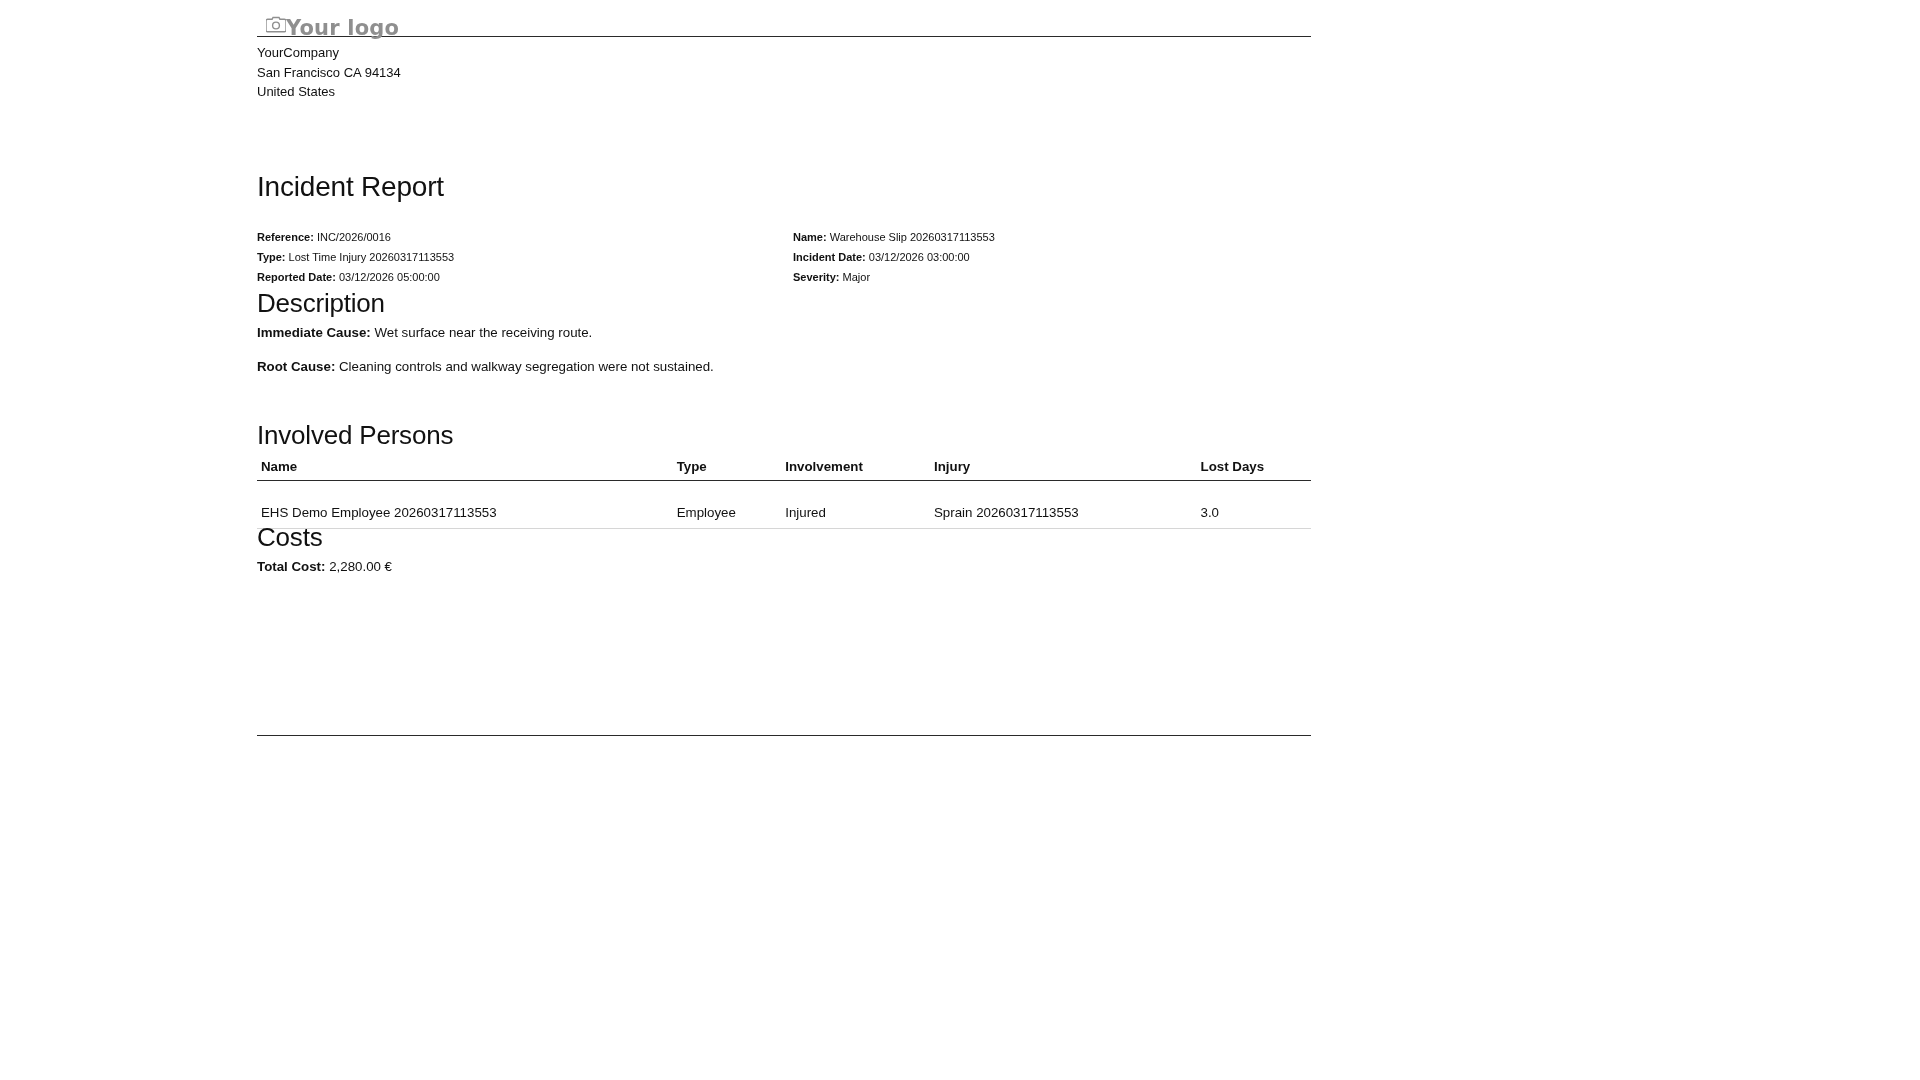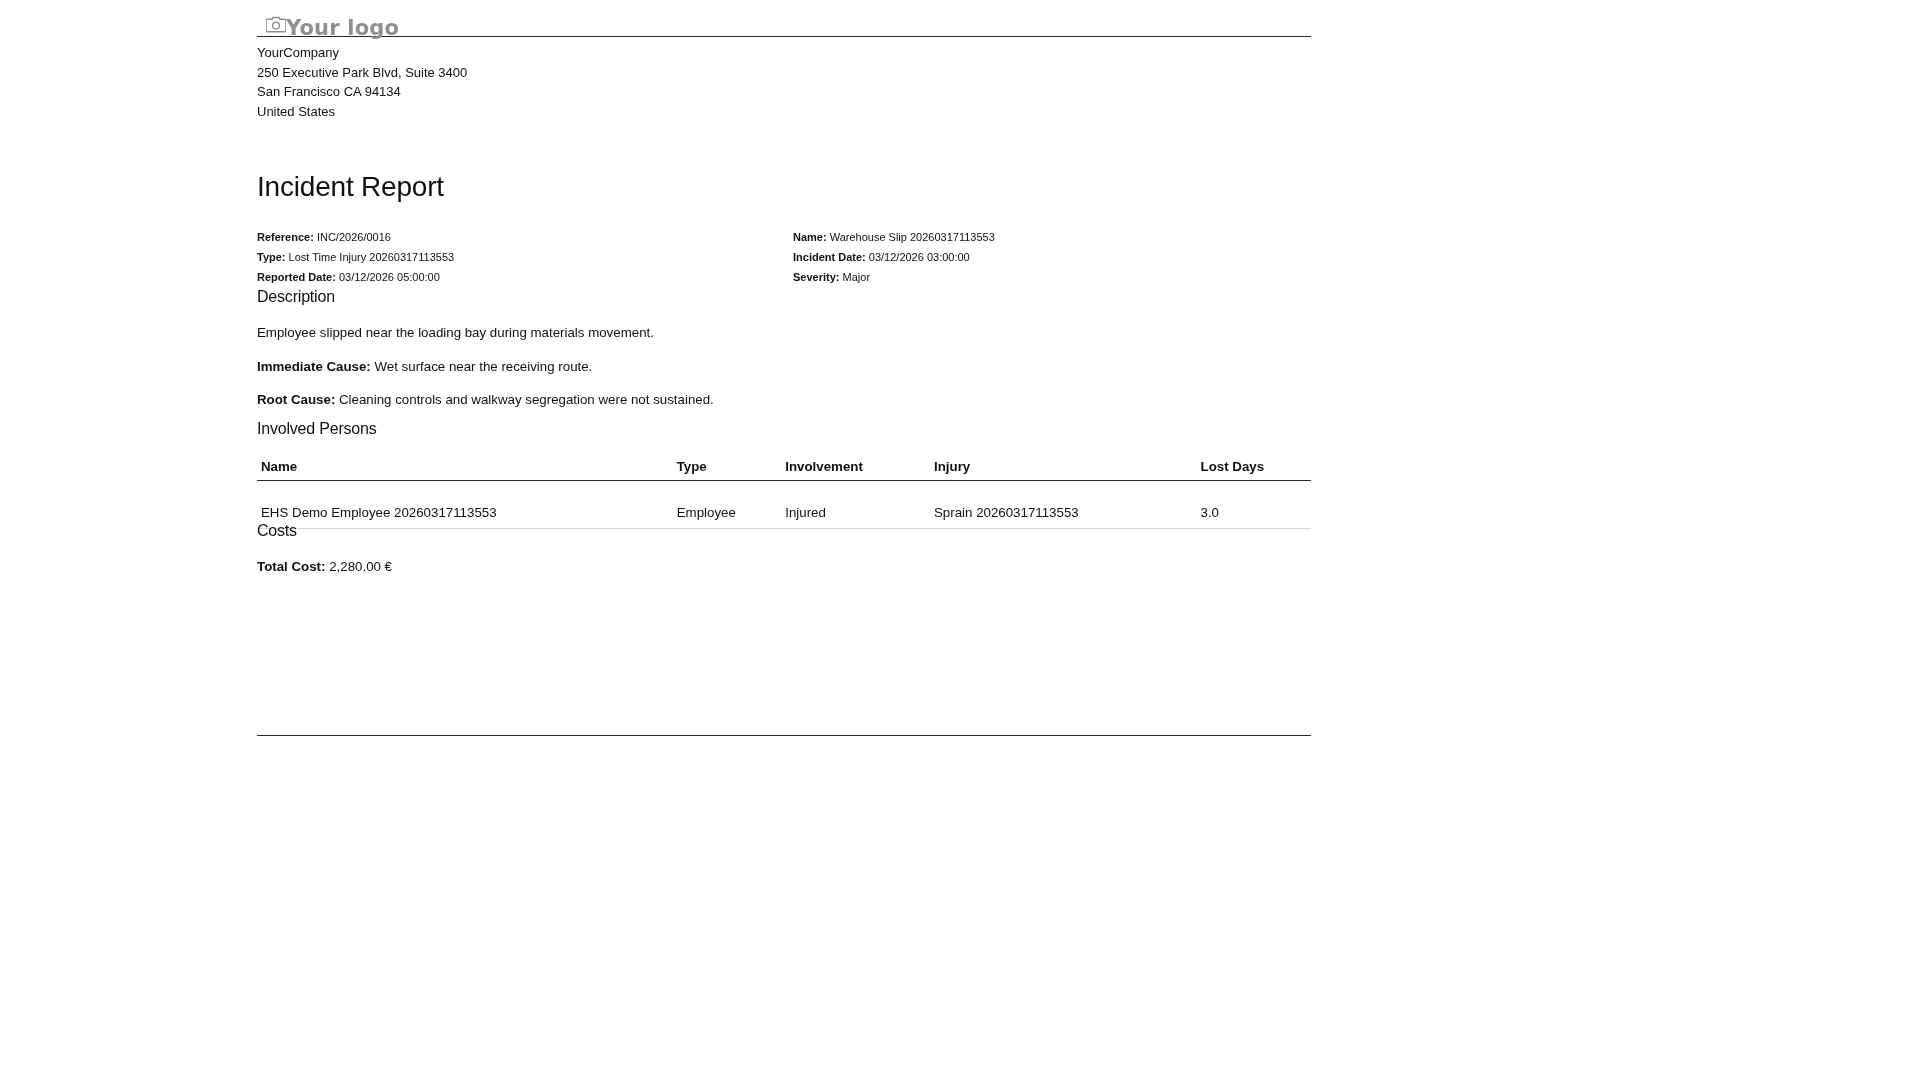--- a/index.html
+++ b/index.html
@@ -77,21 +77,21 @@
   h1.doc-title {
     font-size: 28px;
     font-weight: normal;
     margin: 0;
     padding: 0;
     color: #111111;
     font-family: "Liberation Sans", sans-serif;
     letter-spacing: -0.2px;
   }
   h2.section-title {
-    font-size: 16px;
+    font-size: 26px;
     font-weight: normal;
     margin: 0;
     padding: 0;
     color: #111111;
     letter-spacing: -0.2px;
   }
   .title-block { position: absolute; left: 0; top: 171px; }
   .meta-block { position: absolute; left: 0; top: 216px; width: 1054px; }
   .meta-col {
     position: absolute;
@@ -157,21 +157,20 @@
             <circle cx="10" cy="9.5" r="3.4" fill="none" stroke="#8f8f8f" stroke-width="1.4"></circle>
           </svg>
         </span>
         <span class="logo-text">Your logo</span>
       </div>
     </div>
     <div class="rule"></div>
 
     <div class="company">
       <div>YourCompany</div>
-      <div>250 Executive Park Blvd, Suite 3400</div>
       <div>San Francisco CA 94134</div>
       <div>United States</div>
     </div>
 
     <div class="title-block">
       <h1 class="doc-title">Incident Report</h1>
     </div>
 
     <div class="meta-block">
       <div class="meta-col left">
@@ -202,21 +201,20 @@
           <span>Major</span>
         </div>
       </div>
     </div>
 
     <div class="desc-title">
       <h2 class="section-title">Description</h2>
     </div>
 
     <div class="desc-body">
-      <p>Employee slipped near the loading bay during materials movement.</p>
       <p>
         <span class="b">Immediate Cause:</span>
         <span>Wet surface near the receiving route.</span>
       </p>
       <p>
         <span class="b">Root Cause:</span>
         <span>Cleaning controls and walkway segregation were not sustained.</span>
       </p>
     </div>
 

